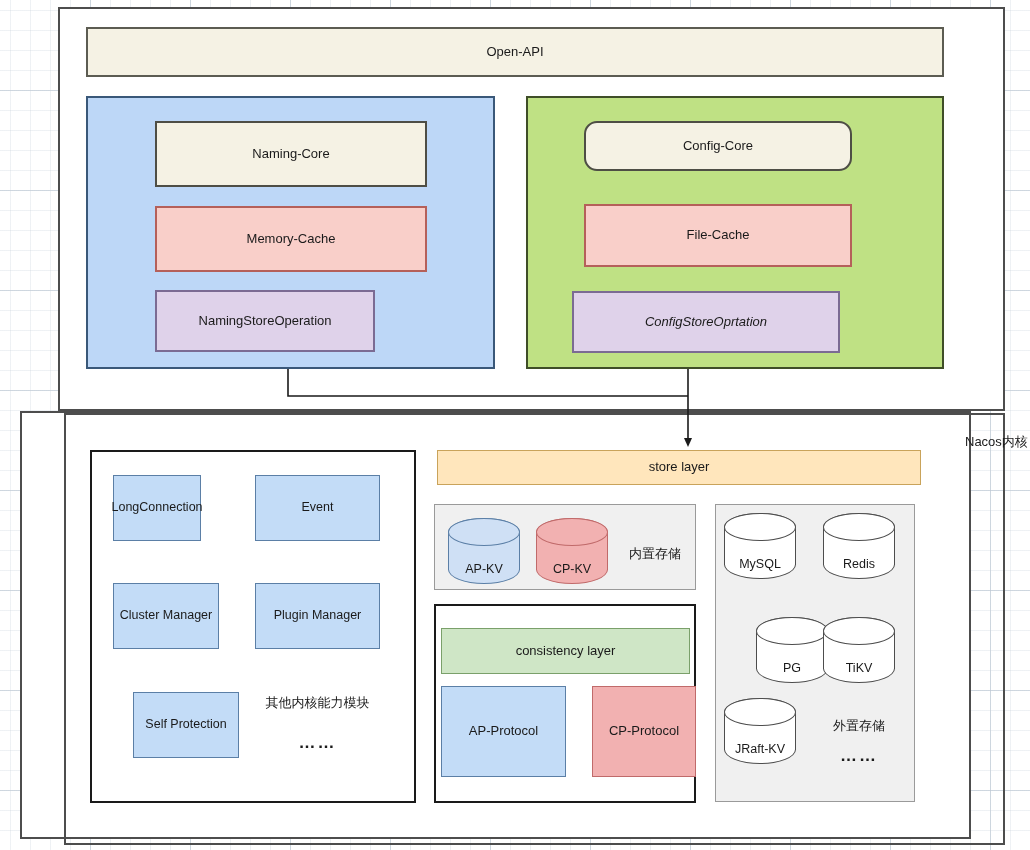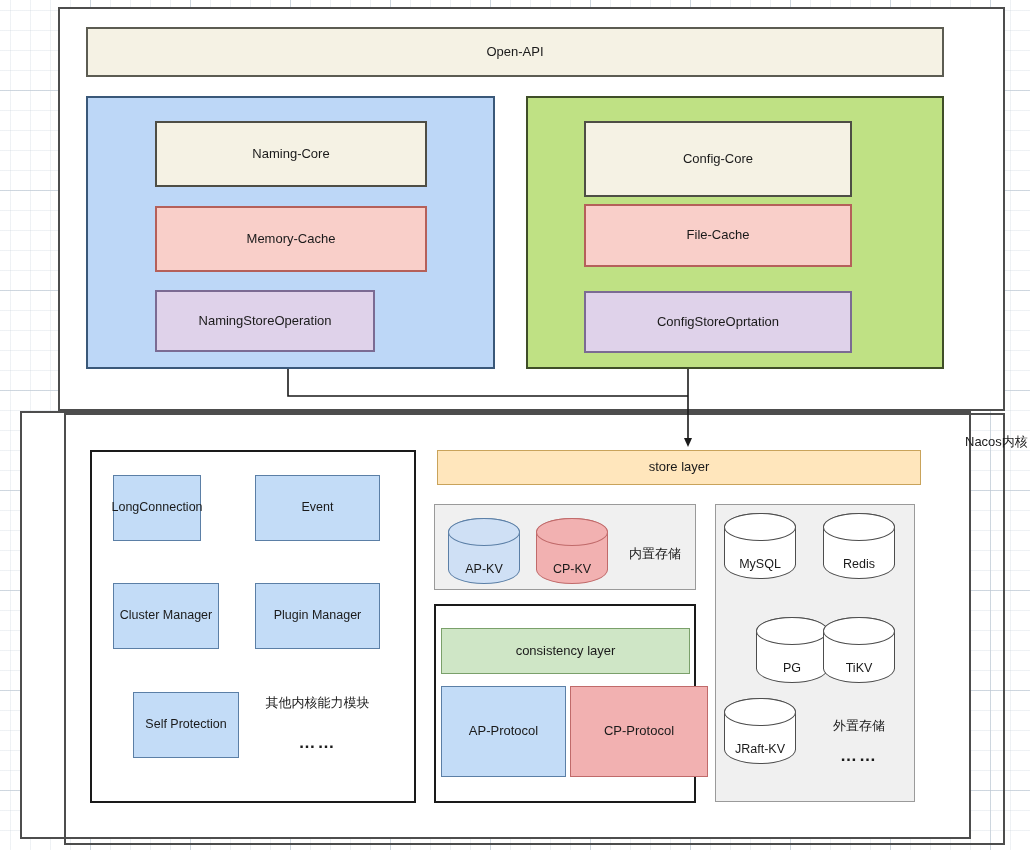--- a/index.html
+++ b/index.html
@@ -67,23 +67,23 @@
     background: #bfe184; border: 2px solid #3f4e28;
   }
   .sub-box { border-width: 2px; border-style: solid; }
   .beige  { background: #f5f2e4; border-color: #4e4e45; }
   .pink   { background: #f9cfc9; border-color: #b5605a; }
   .purple { background: #dfd2ea; border-color: #7b6b93; }
 
   .naming-core   { left: 155px; top: 121px; width: 272px; height: 66px; }
   .memory-cache  { left: 155px; top: 206px; width: 272px; height: 66px; }
   .naming-store  { left: 155px; top: 290px; width: 220px; height: 62px; }
-  .config-core   { left: 584px; top: 121px; width: 268px; height: 76px; }
+  .config-core   { left: 584px; top: 121px; width: 268px; height: 50px; border-radius: 13px; }
   .file-cache    { left: 584px; top: 204px; width: 268px; height: 63px; }
-  .config-store  { left: 584px; top: 291px; width: 268px; height: 62px; }
+  .config-store  { left: 572px; top: 291px; width: 268px; height: 62px; font-style: italic; }
 
   
   .kernel-modules-box {
     left: 90px; top: 450px; width: 326px; height: 353px;
     background: #ffffff; border: 2px solid #1a1a1a;
   }
   .mod {
     background: #c3dcf7; border: 1.5px solid #5b7fa6;
     font-size: 12.5px;
   }
@@ -117,21 +117,21 @@
   .consistency-layer {
     left: 441px; top: 628px; width: 249px; height: 46px;
     background: #cfe6c6; border: 1.5px solid #7aa06a;
     font-size: 13px;
   }
   .ap-protocol {
     left: 441px; top: 686px; width: 125px; height: 91px;
     background: #c3dcf7; border: 1.5px solid #5b7fa6;
   }
   .cp-protocol {
-    left: 570px; top: 686px; width: 138px; height: 91px;
+    left: 592px; top: 686px; width: 104px; height: 91px;
     background: #f2b1b1; border: 1.5px solid #c06a6a;
   }
   .external-box {
     left: 715px; top: 504px; width: 200px; height: 298px;
     background: #f0f0f0; border: 1.5px solid #9a9a9a;
   }
 
   
   .cyl {
     position: absolute;

